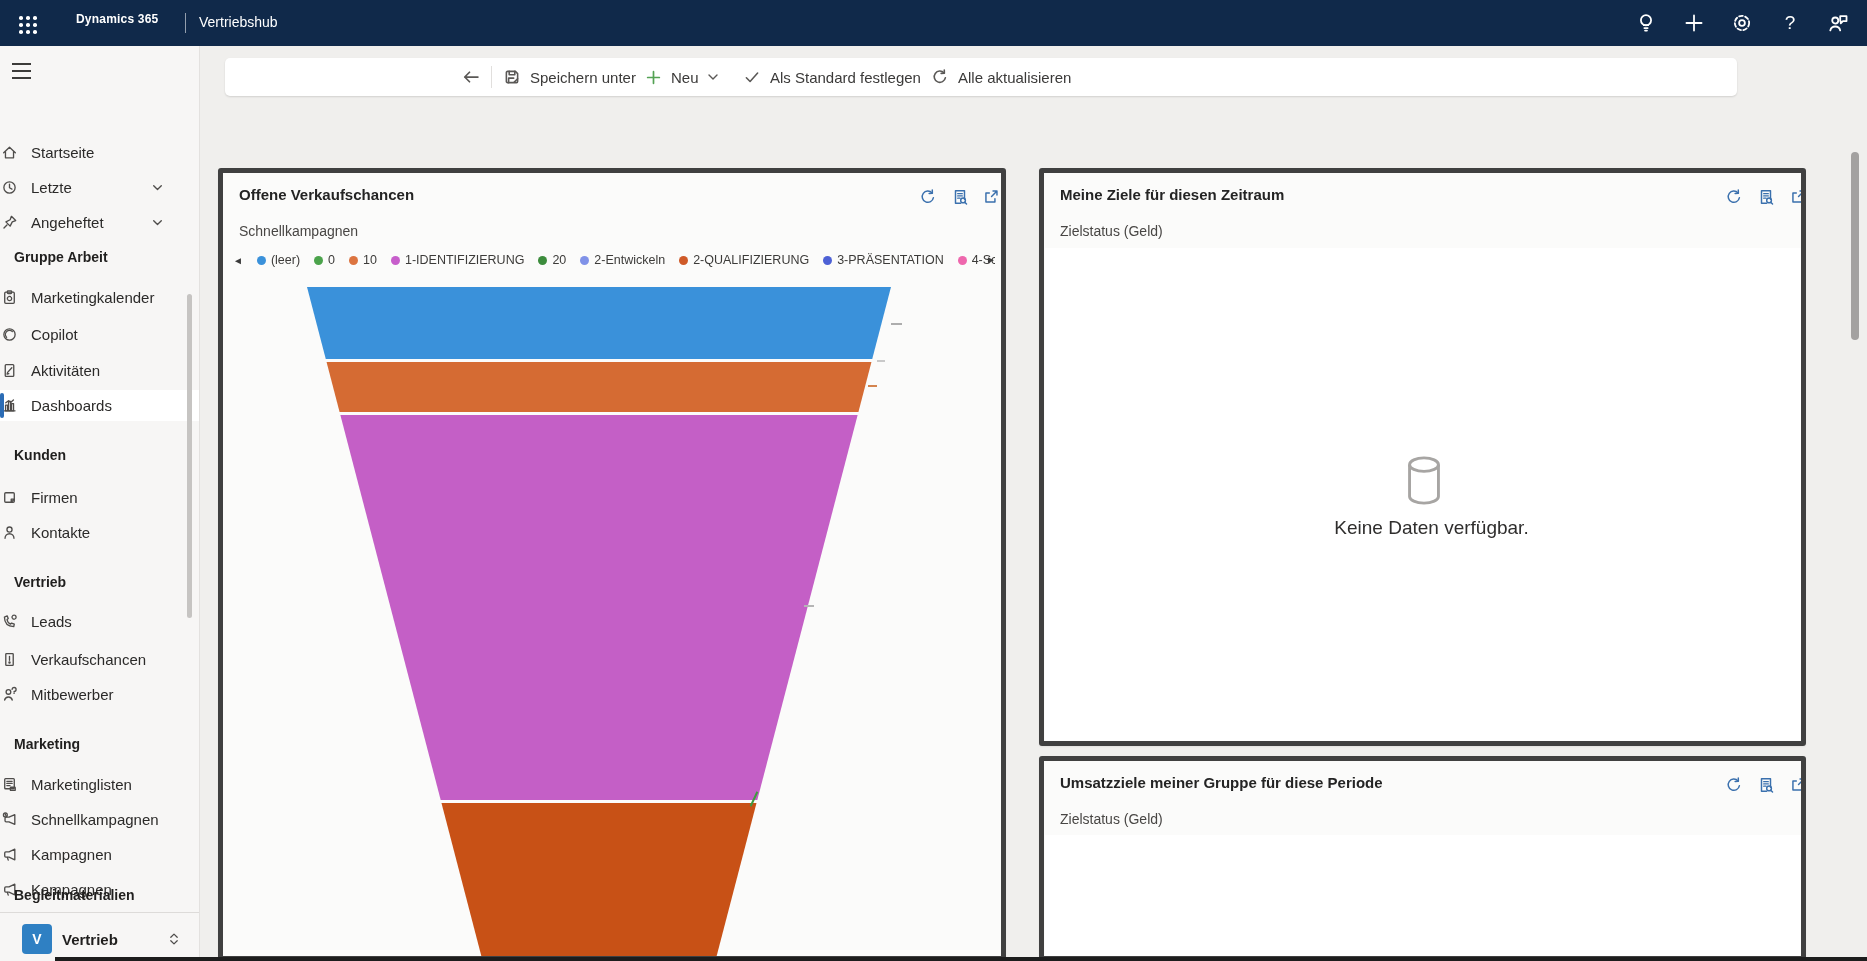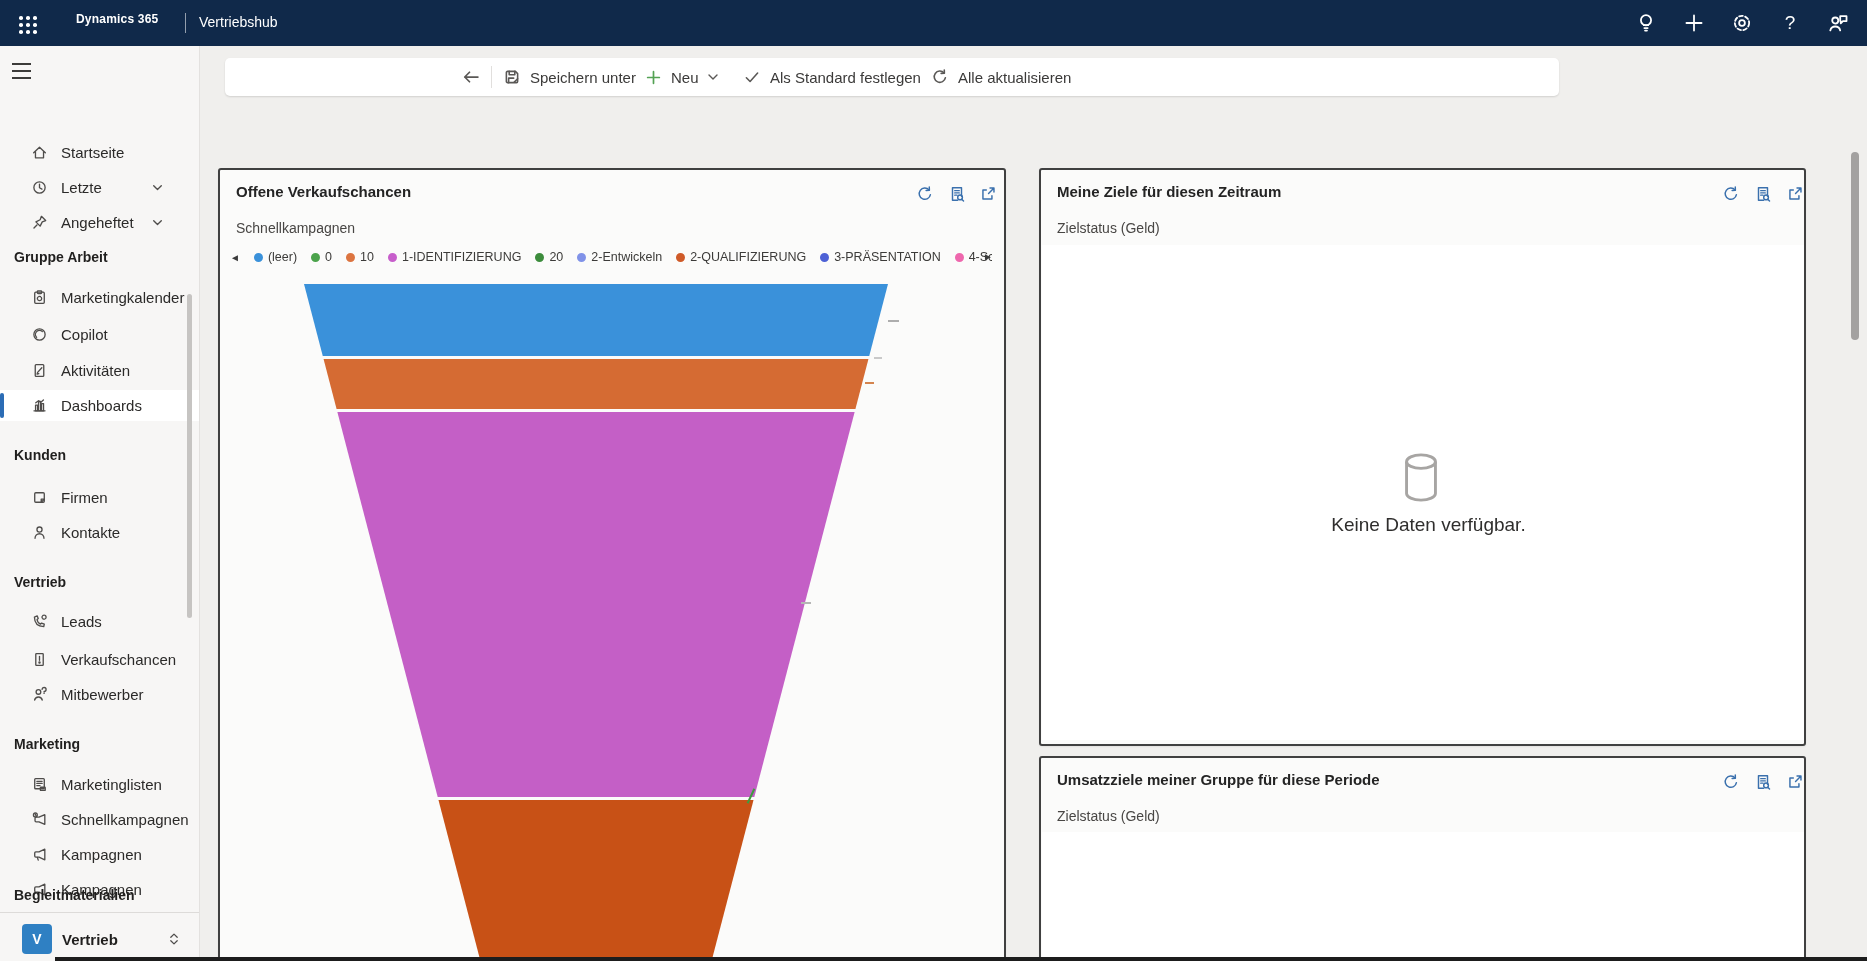--- a/index.html
+++ b/index.html
@@ -22,44 +22,44 @@
   .search-ico{position:absolute;left:11px;top:6px;}
   .top-btn{position:absolute;top:7px;width:32px;height:32px;display:flex;align-items:center;justify-content:center;cursor:pointer;}
   .qmark{font-size:19px;color:#fff;font-weight:400;}
 
   
   .sidebar{position:absolute;left:0;top:46px;width:199px;height:915px;background:#f7f6f5;border-right:1px solid #e3e1df;}
   .hamburger{position:absolute;left:12px;top:16px;width:22px;height:18px;cursor:pointer;}
   .hamburger i{position:absolute;left:0;width:19px;height:1.8px;background:#3c3b39;}
   .hamburger i:nth-child(1){top:1px}.hamburger i:nth-child(2){top:8px}.hamburger i:nth-child(3){top:15px}
   .sb-item{position:absolute;left:0;width:199px;height:31px;display:flex;align-items:center;gap:13px;
-    padding-left:31px;box-sizing:border-box;font-size:15px;color:#2b2a29;cursor:pointer;}
+    padding-left:1px;box-sizing:border-box;font-size:15px;color:#2b2a29;cursor:pointer;}
   .sb-item.sel{background:#ffffff;}
   .sb-item.sel::before{content:"";position:absolute;left:0;top:3px;bottom:3px;width:3.5px;border-radius:2px;background:#2b6cb5;}
   .sb-head{position:absolute;left:14px;height:20px;font-size:14px;font-weight:bold;color:#201f1e;}
   .sb-chev{position:absolute;left:151px;top:9px;}
   .sb-scroll{position:absolute;left:187px;top:248px;width:5px;height:324px;border-radius:3px;background:#c6c4c2;}
   .sb-bottom-div{position:absolute;left:0;top:866px;width:199px;height:1px;background:#dddbd9;}
   .area-switcher{position:absolute;left:0;top:872px;width:199px;height:42px;display:flex;align-items:center;cursor:pointer;}
   .area-avatar{position:absolute;left:22px;width:30px;height:30px;border-radius:4px;background:#2f80c3;color:#fff;
     font-size:14px;font-weight:bold;display:flex;align-items:center;justify-content:center;}
   .area-label{position:absolute;left:62px;font-size:15px;font-weight:bold;color:#201f1e;}
   .area-chev{position:absolute;left:166px;top:13px;}
 
   
-  .cmdbar{position:absolute;left:225px;top:58px;width:1334px;height:38px;background:#fff;border-radius:5px;
+  .cmdbar{position:absolute;left:225px;top:58px;width:1512px;height:38px;background:#fff;border-radius:5px;
     box-shadow:0 1px 2px rgba(0,0,0,.13);}
   .cmd-btn{position:absolute;top:0;height:38px;display:flex;align-items:center;gap:9px;font-size:15px;color:#3b3a39;cursor:pointer;}
   .cmd-sep{position:absolute;left:266px;top:8px;width:1px;height:22px;background:#e1dfdd;}
 
   
   .page-title{position:absolute;left:223px;top:110px;font-size:24px;font-weight:600;color:#242424;display:flex;align-items:center;gap:12px;cursor:pointer;}
 
   
-  .card{position:absolute;background:#fbfbfa;border:2px solid #404040;border-radius:3px;box-shadow:0 1px 2px rgba(0,0,0,.06);overflow:hidden;box-sizing:border-box;}
+  .card{position:absolute;background:#fbfbfa;border:5px solid #404040;border-radius:3px;box-shadow:0 1px 2px rgba(0,0,0,.06);overflow:hidden;box-sizing:border-box;}
   .card-title{position:absolute;left:16px;top:13px;font-size:15px;font-weight:bold;color:#242424;white-space:nowrap;}
   .card-sub{position:absolute;left:16px;top:50px;font-size:14px;color:#484644;}
   .card-act{position:absolute;top:15px;width:18px;height:18px;cursor:pointer;}
 
   
   .legend{position:absolute;left:10px;top:78px;width:762px;height:18px;display:flex;align-items:center;gap:14px;
     overflow:hidden;font-size:12.5px;color:#3c3b39;white-space:nowrap;}
   .lg-arrow{font-size:10px;color:#3a3a3a;cursor:pointer;flex:0 0 auto;}
   .lg-arrow.next{position:absolute;left:763px;top:81px;}
   .lg-item{display:flex;align-items:center;gap:5px;flex:0 0 auto;}

